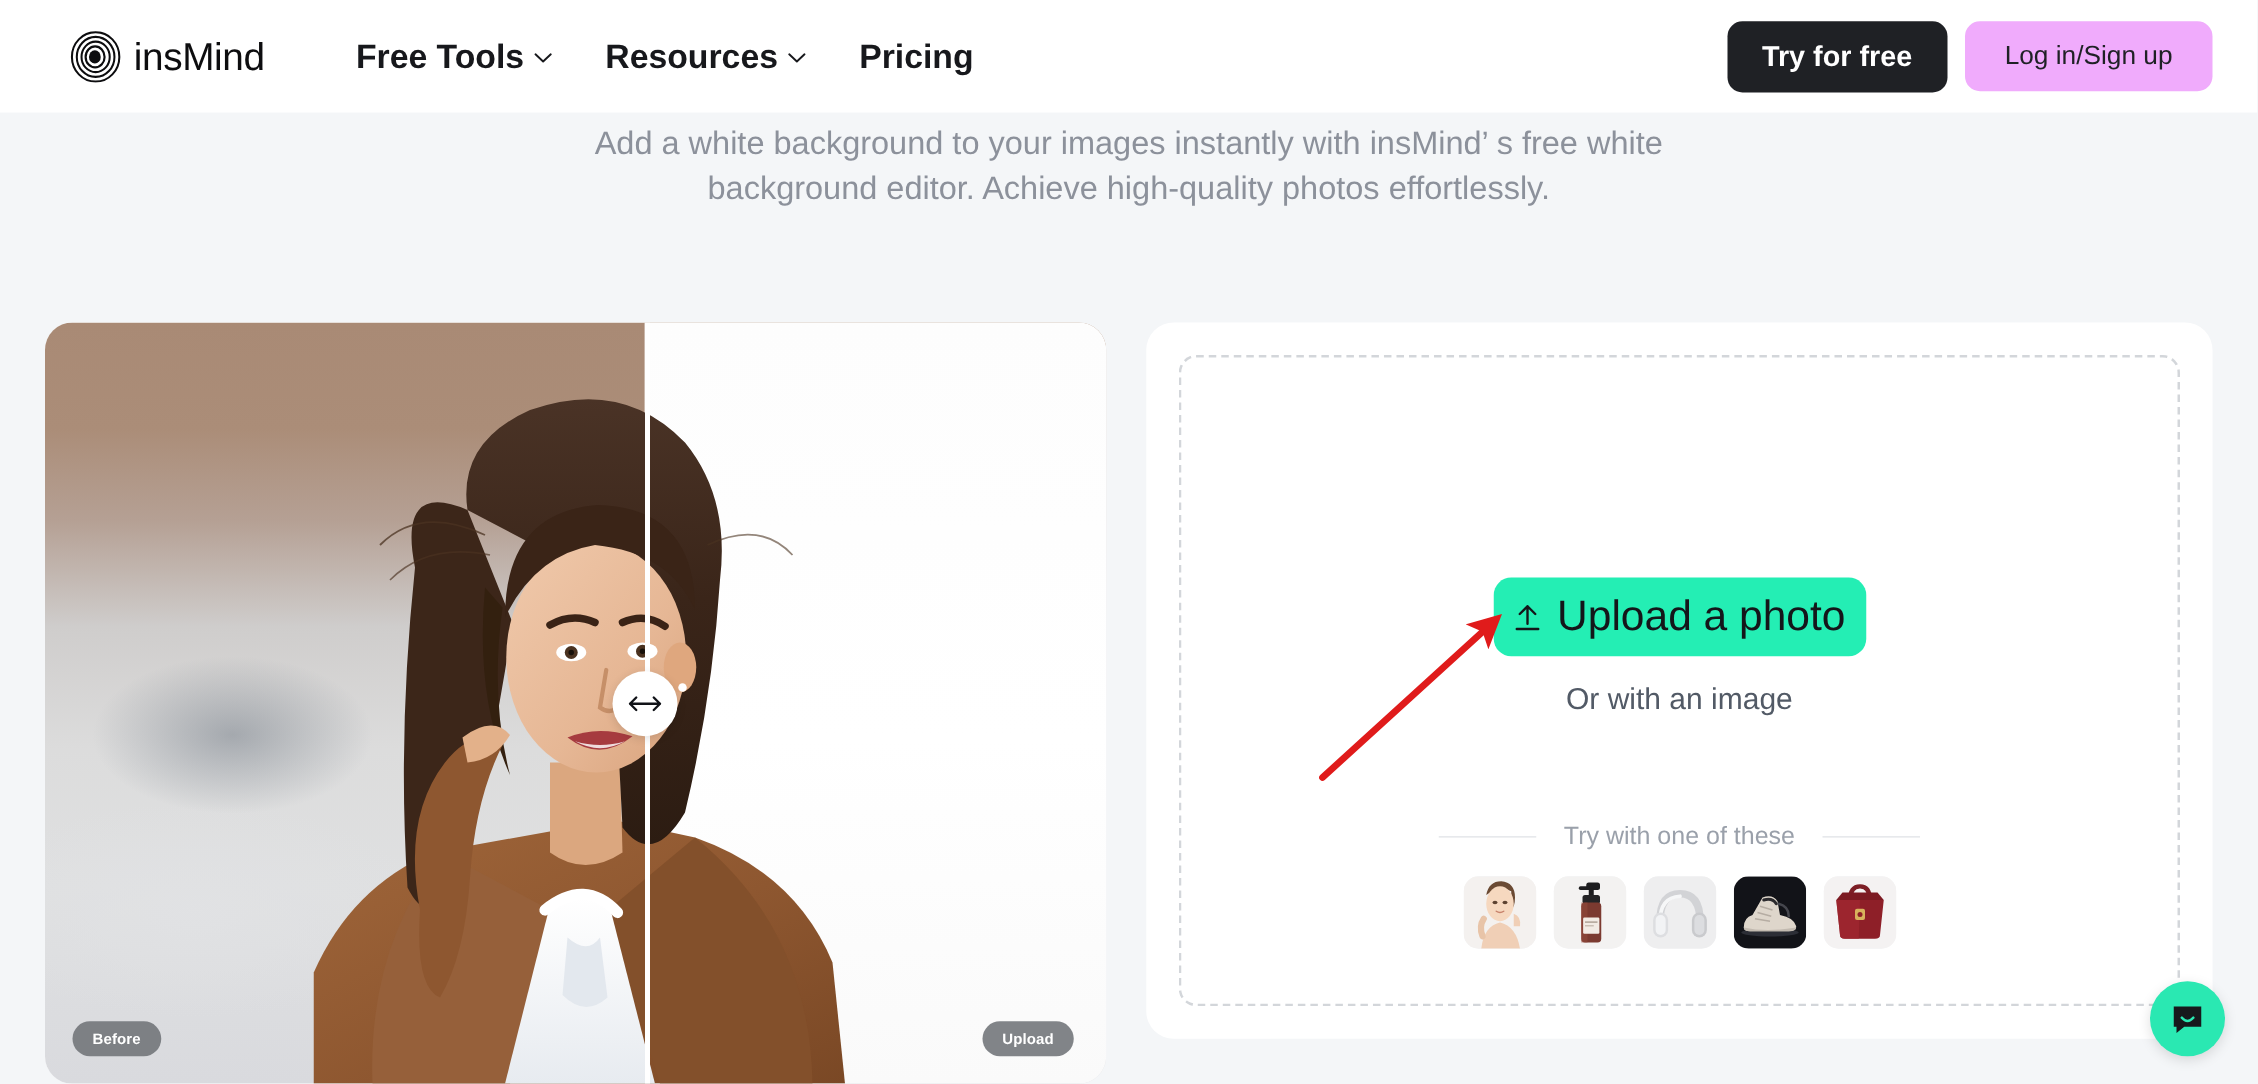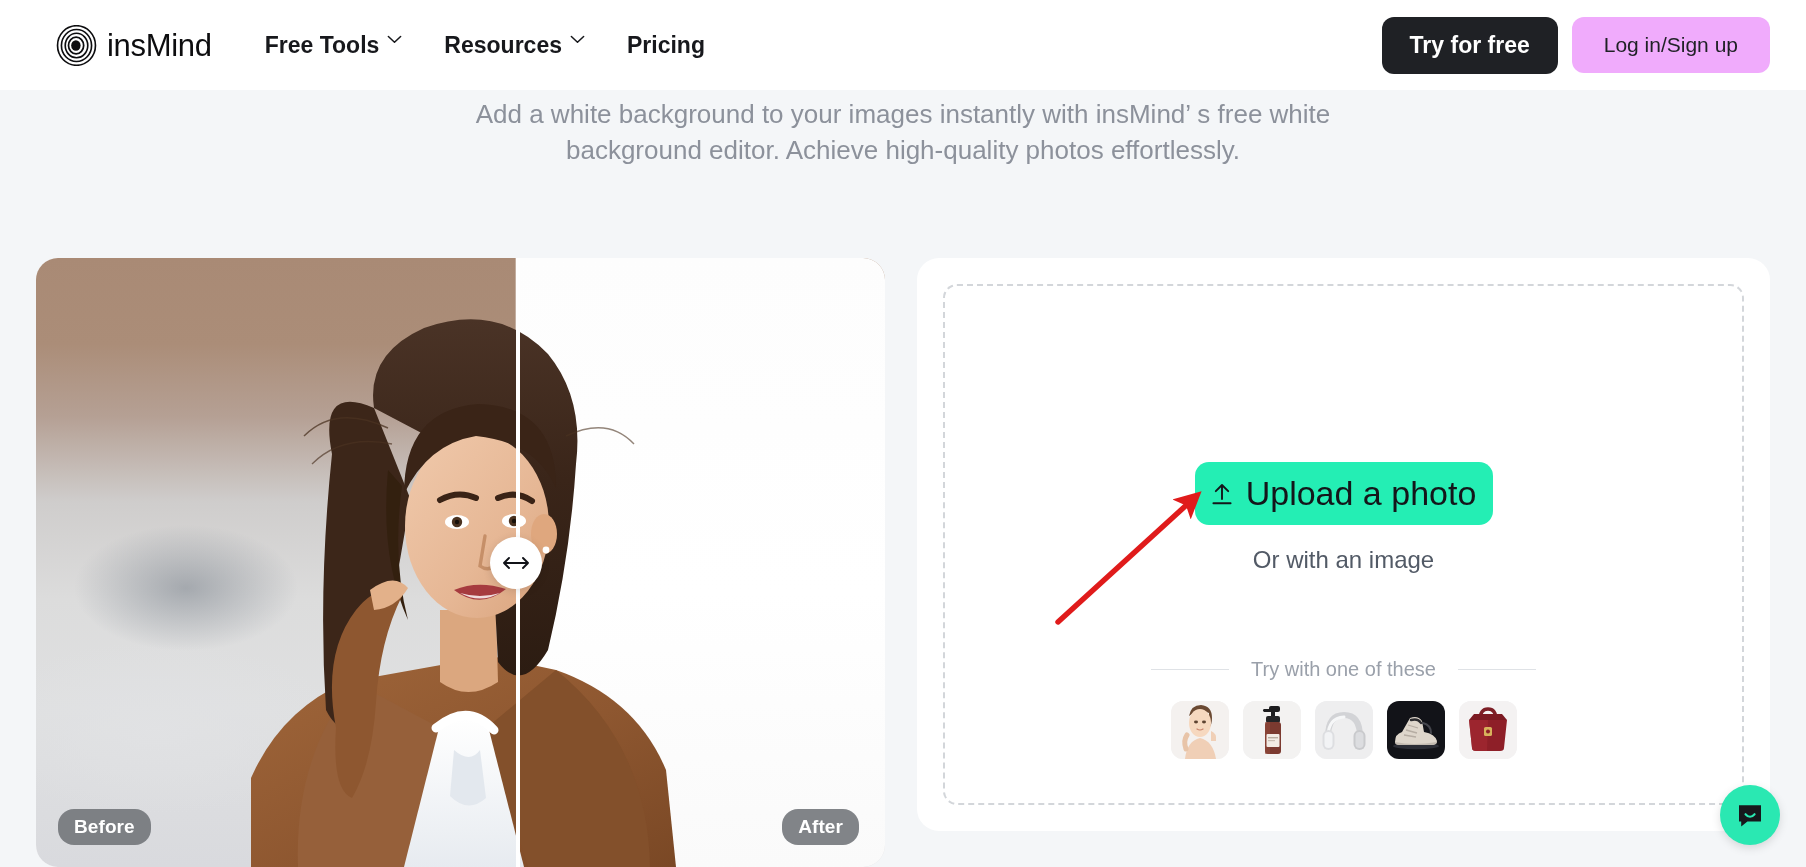--- a/index.html
+++ b/index.html
@@ -22,20 +22,21 @@
   
   .header {
     position: absolute;
     top: 0; left: 0;
     width: 1806px;
     height: 90px;
     background: #ffffff;
     display: flex;
     align-items: center;
     z-index: 20;
+    gap: 20px;
   }
 
   .logo-wrap {
     display: flex;
     align-items: center;
     margin-left: 56px;
     gap: 10px;
     cursor: pointer;
   }
 
@@ -55,23 +56,23 @@
 
   .nav {
     display: flex;
     align-items: center;
     margin-left: 53px;
     gap: 42px;
   }
 
   .nav-item {
     display: flex;
-    align-items: flex-start;
+    align-items: center;
     gap: 8px;
-    font-size: 23px;
+    font-size: 27px;
     font-weight: 700;
     color: #17181c;
     cursor: pointer;
     white-space: nowrap;
   }
 
   .chev {
     width: 15px; height: 9px;
     display: inline-block;
     flex-shrink: 0;
@@ -205,21 +206,21 @@
     z-index: 7;
     box-shadow: 0 2px 8px rgba(0,0,0,0.12);
     cursor: ew-resize;
   }
 
   .badge {
     position: absolute;
     bottom: 22px;
     background: rgba(112,115,119,0.88);
     color: #ffffff;
-    font-size: 19px;
+    font-size: 12px;
     font-weight: 700;
     padding: 7px 16px;
     border-radius: 16px;
     z-index: 8;
     letter-spacing: 0.1px;
   }
   .badge-before { left: 22px; }
   .badge-after  { right: 26px; }
 
   
@@ -460,21 +461,21 @@
 
       <div class="divider"></div>
 
       <div class="handle">
         <svg width="28" height="16" viewBox="0 0 28 16">
           <path d="M2 8 H26 M7 3 L2 8 L7 13 M21 3 L26 8 L21 13" fill="none" stroke="#111318" stroke-width="1.9" stroke-linecap="round" stroke-linejoin="round"></path>
         </svg>
       </div>
 
       <div class="badge badge-before">Before</div>
-      <div class="badge badge-after">After</div>
+      <div class="badge badge-after">Upload</div>
     </div>
 
     <div class="upload-card">
       <div class="dropzone">
 
         <div class="dz-center">
           <button class="btn-upload">
             <svg class="up-icon" viewBox="0 0 22 24">
               <path d="M11 17 V3 M4.8 9.2 L11 3 L17.2 9.2 M2.4 21.2 H19.6" fill="none" stroke="#14161a" stroke-width="1.9" stroke-linecap="round" stroke-linejoin="round"></path>
             </svg>

